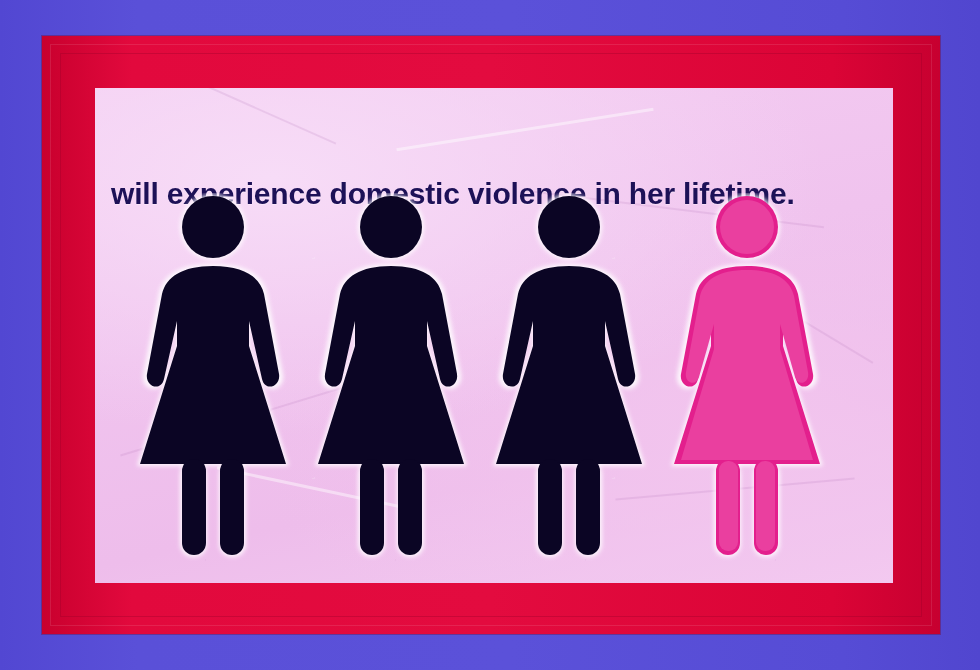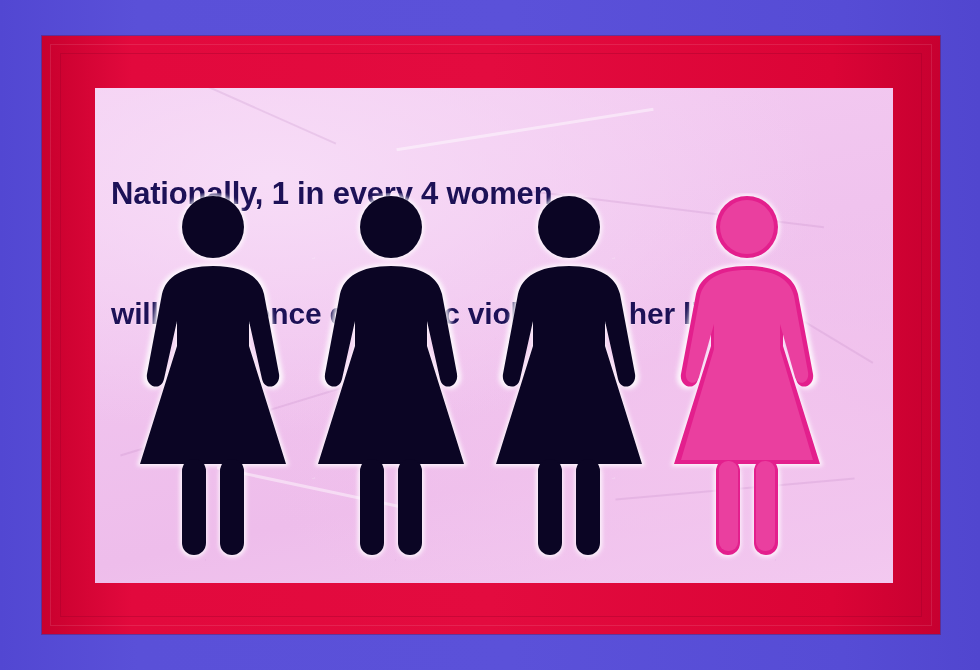--- a/index.html
+++ b/index.html
@@ -175,21 +175,20 @@
     <div class="paper-streaks b"></div>
     <div class="wrinkle" style="left:40px;  top:12px;  width:210px; height:2px; transform:rotate(24deg);"></div>
     <div class="wrinkle hl" style="left:300px; top:40px;  width:260px; height:3px; transform:rotate(-9deg);"></div>
     <div class="wrinkle" style="left:430px; top:120px; width:300px; height:2px; transform:rotate(7deg);"></div>
     <div class="wrinkle" style="left:20px;  top:330px; width:250px; height:2px; transform:rotate(-17deg);"></div>
     <div class="wrinkle hl" style="left:120px; top:398px; width:190px; height:3px; transform:rotate(12deg);"></div>
     <div class="wrinkle" style="left:520px; top:400px; width:240px; height:2px; transform:rotate(-5deg);"></div>
     <div class="wrinkle" style="left:620px; top:230px; width:170px; height:2px; transform:rotate(31deg);"></div>
 
     <div id="headline">
-      <span class="hl-line hl-line-1">Nationally, 1 in every 4 women</span>
       <span class="hl-line hl-line-2">will experience domestic violence in her lifetime.</span>
     </div>
 
     <div id="figure-row">
 
       <div class="woman-figure" id="figure-1">
         <svg viewBox="0 0 180 368" aria-hidden="true">
           <g class="halo" fill="#ffffff">
             <circle cx="90" cy="34" r="33"></circle>
             <path d="M90 71 C 57 71, 40 82, 36 100 L 20 182 C 18 196, 36 202, 40 188 L 53 126 L 53 152 L 14 273 L 166 273 L 127 152 L 127 126 L 140 188 C 144 202, 162 196, 160 182 L 144 100 C 140 82, 123 71, 90 71 Z"></path>

